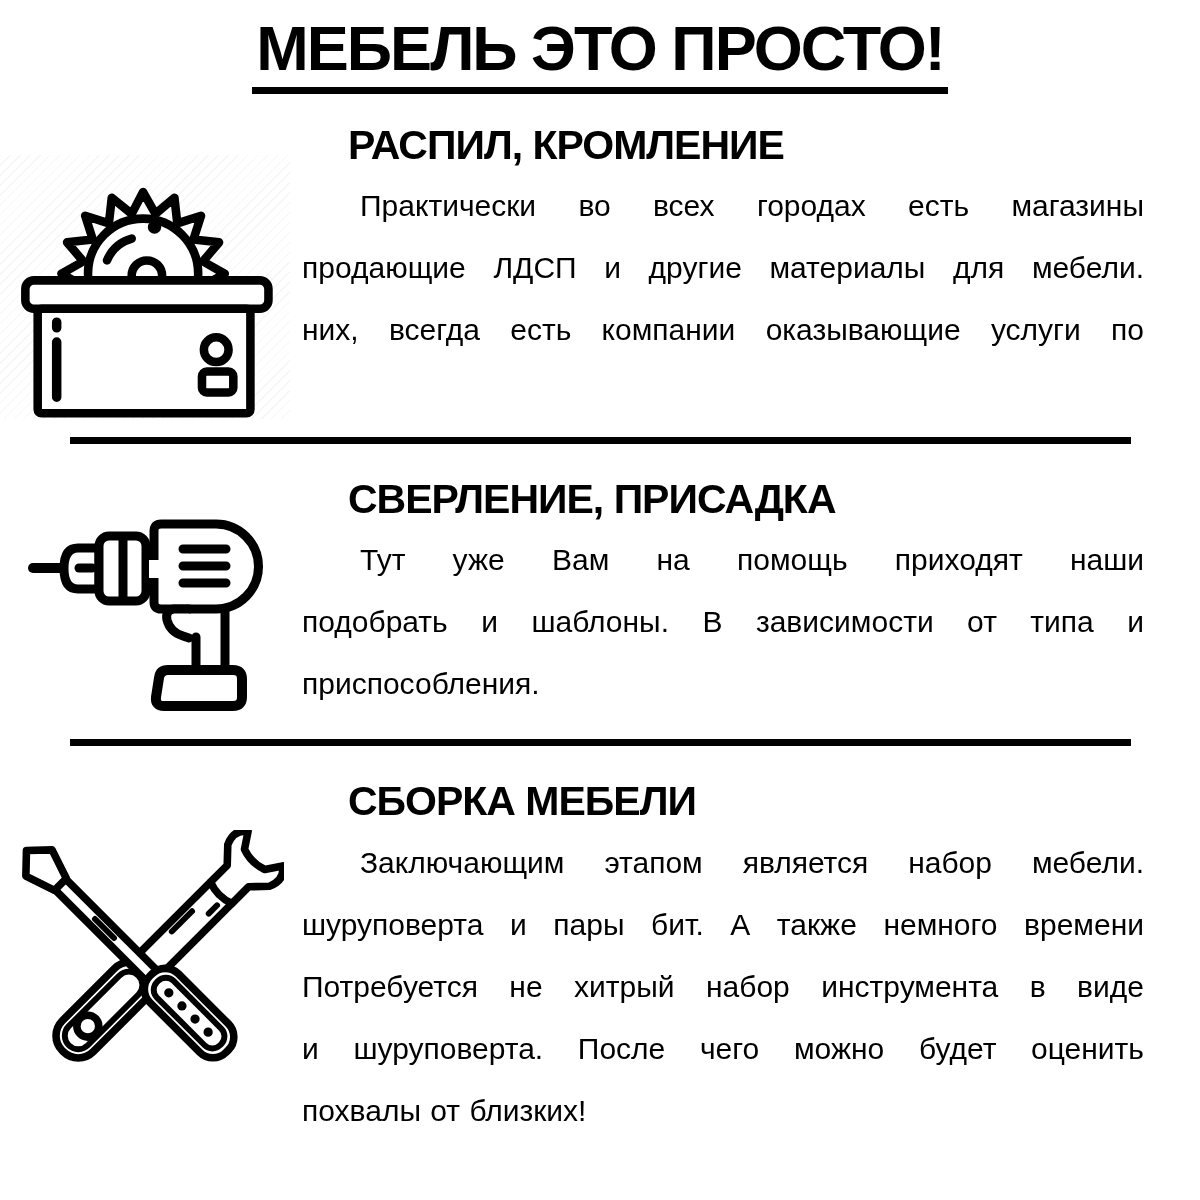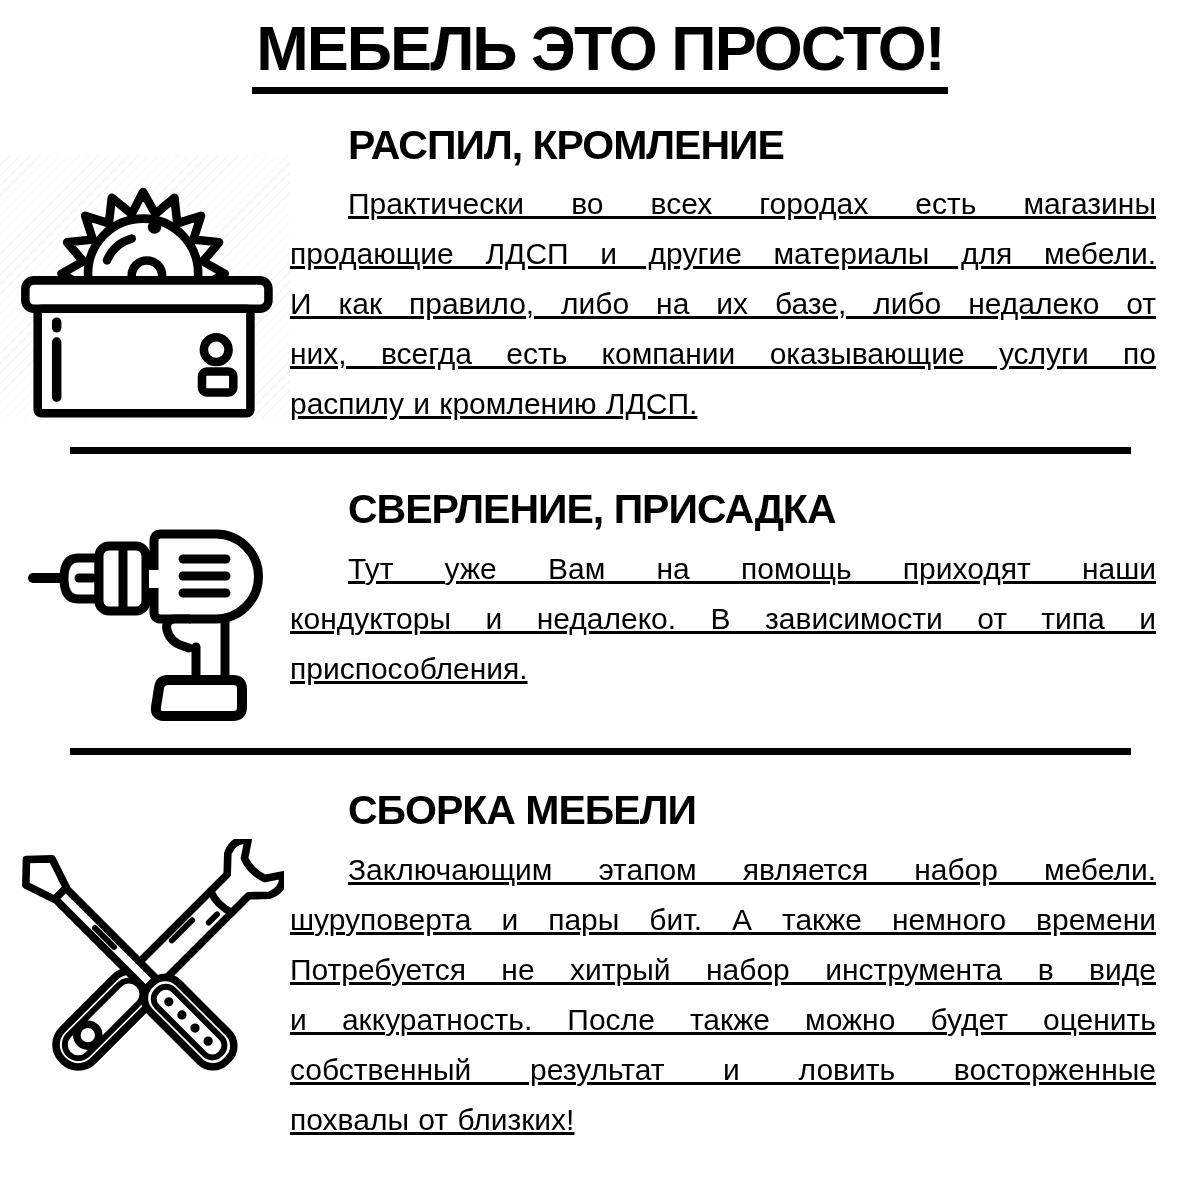--- a/index.html
+++ b/index.html
@@ -26,24 +26,23 @@
     background:repeating-linear-gradient(135deg, rgba(0,0,0,0.035) 0 1px, transparent 1px 7px);
   }
   .icon-drill{ margin-top:40px; }
   .icon-tools{ margin-top:52px; }
   .content{ flex:1; padding-right:44px; }
   .sec-heading{
     font-size:41px; font-weight:700; letter-spacing:-1px;
     margin:0 0 10px 58px; line-height:1.15;
   }
   .line{
-    font-size:30px; line-height:50px; margin:0;
+    font-size:30px; line-height:50px; margin:12px;
     text-align:justify; text-align-last:justify;
     word-spacing:1px;
-    text-decoration:underline;
   }
   .line.indent{ text-indent:58px; }
   .line.last{ text-align-last:left; }
   .divider{
     border:0; border-top:7px solid #000;
     margin:18px 69px 32px 70px;
   }
   svg .ink{ stroke:#000; stroke-width:9; fill:none; stroke-linecap:round; stroke-linejoin:round; }
   svg .ink-fill{ stroke:#000; stroke-width:9; fill:#fff; stroke-linecap:round; stroke-linejoin:round; }
   svg .thin{ stroke-width:7; }
@@ -76,23 +75,21 @@
           <path class="ink thick" d="M47 176 L47 182 M47 197 L47 255"></path>
           <circle class="ink" cx="215" cy="205" r="13"></circle>
           <rect class="ink" x="200" y="228" width="33" height="22" rx="5"></rect>
         </g>
       </svg>
     </div>
     <div class="content">
       <h2 class="sec-heading">РАСПИЛ, КРОМЛЕНИЕ</h2>
       <p class="line indent">Практически во всех городах есть магазины</p>
       <p class="line">продающие ЛДСП и другие материалы для мебели.</p>
-      <p class="line">И как правило, либо на их базе, либо недалеко от</p>
       <p class="line">них, всегда есть компании оказывающие услуги по</p>
-      <p class="line last">распилу и кромлению ЛДСП.</p>
     </div>
   </div>
 
   <hr class="divider">
 
   <div class="section">
     <div class="icon-box icon-drill">
       <svg width="252" height="204" viewBox="8 10 252 204">
         <g>
 
@@ -112,21 +109,21 @@
 
           <path class="ink" d="M185 131 V162 M214 105 V162"></path>
 
           <path class="ink-fill thick" d="M157 164 L222 164 Q231 164 231 173 V191 Q231 200 222 200 L153 200 Q144 200 145 191 L148 172 Q149 164 157 164 Z"></path>
         </g>
       </svg>
     </div>
     <div class="content">
       <h2 class="sec-heading">СВЕРЛЕНИЕ, ПРИСАДКА</h2>
       <p class="line indent">Тут уже Вам на помощь приходят наши</p>
-      <p class="line">кондукторы и недалеко. В зависимости от типа и</p>
+      <p class="line">подобрать и шаблоны. В зависимости от типа и</p>
       <p class="line last">приспособления.</p>
     </div>
   </div>
 
   <hr class="divider">
 
   <div class="section">
     <div class="icon-box icon-tools">
       <svg width="278" height="278" viewBox="-15 -15 330 330">
 
@@ -152,19 +149,18 @@
           <circle class="dot" cx="150" cy="234" r="5.5"></circle>
           <circle class="dot" cx="150" cy="256" r="5.5"></circle>
         </g>
       </svg>
     </div>
     <div class="content">
       <h2 class="sec-heading">СБОРКА МЕБЕЛИ</h2>
       <p class="line indent">Заключающим этапом является набор мебели.</p>
       <p class="line">шуруповерта и пары бит. А также немного времени</p>
       <p class="line">Потребуется не хитрый набор инструмента в виде</p>
-      <p class="line">и аккуратность. После также можно будет оценить</p>
-      <p class="line">собственный результат и ловить восторженные</p>
+      <p class="line">и шуруповерта. После чего можно будет оценить</p>
       <p class="line last">похвалы от близких!</p>
     </div>
   </div>
 
 </div>
 
 </body></html>

